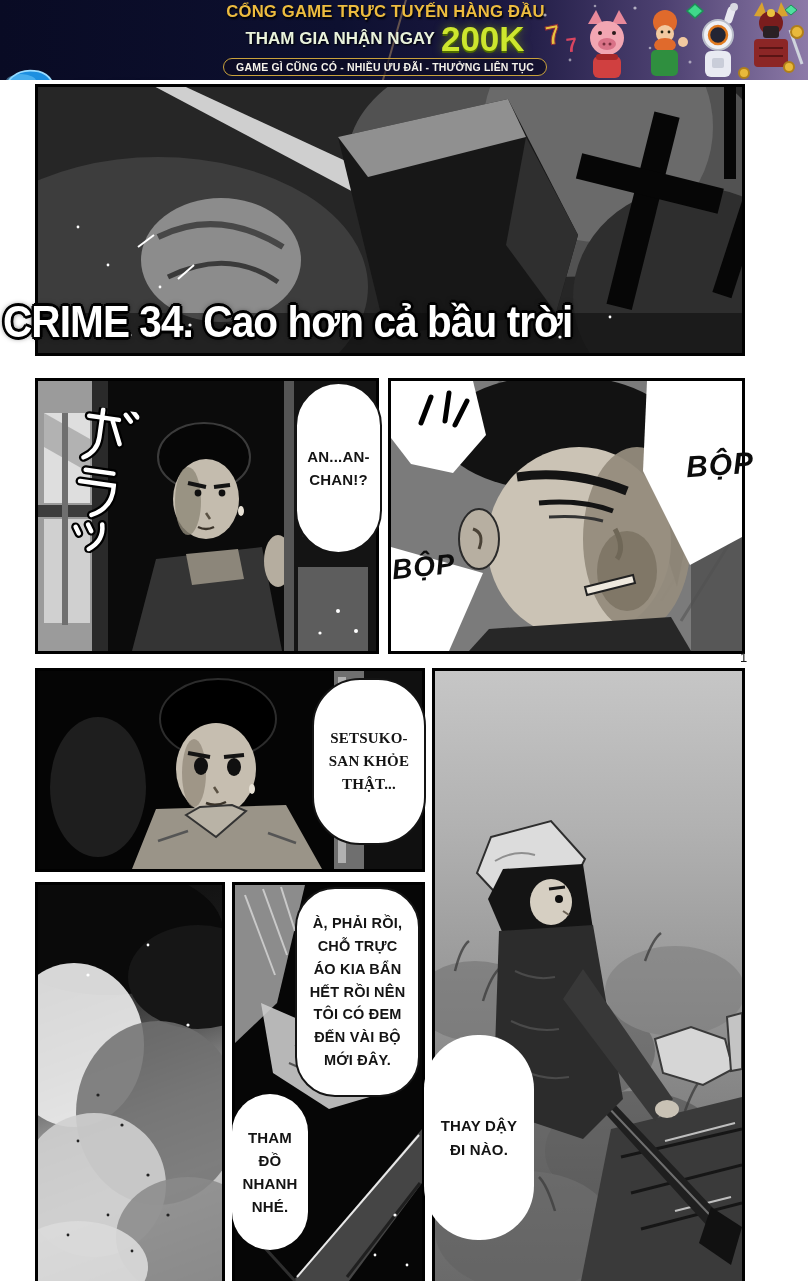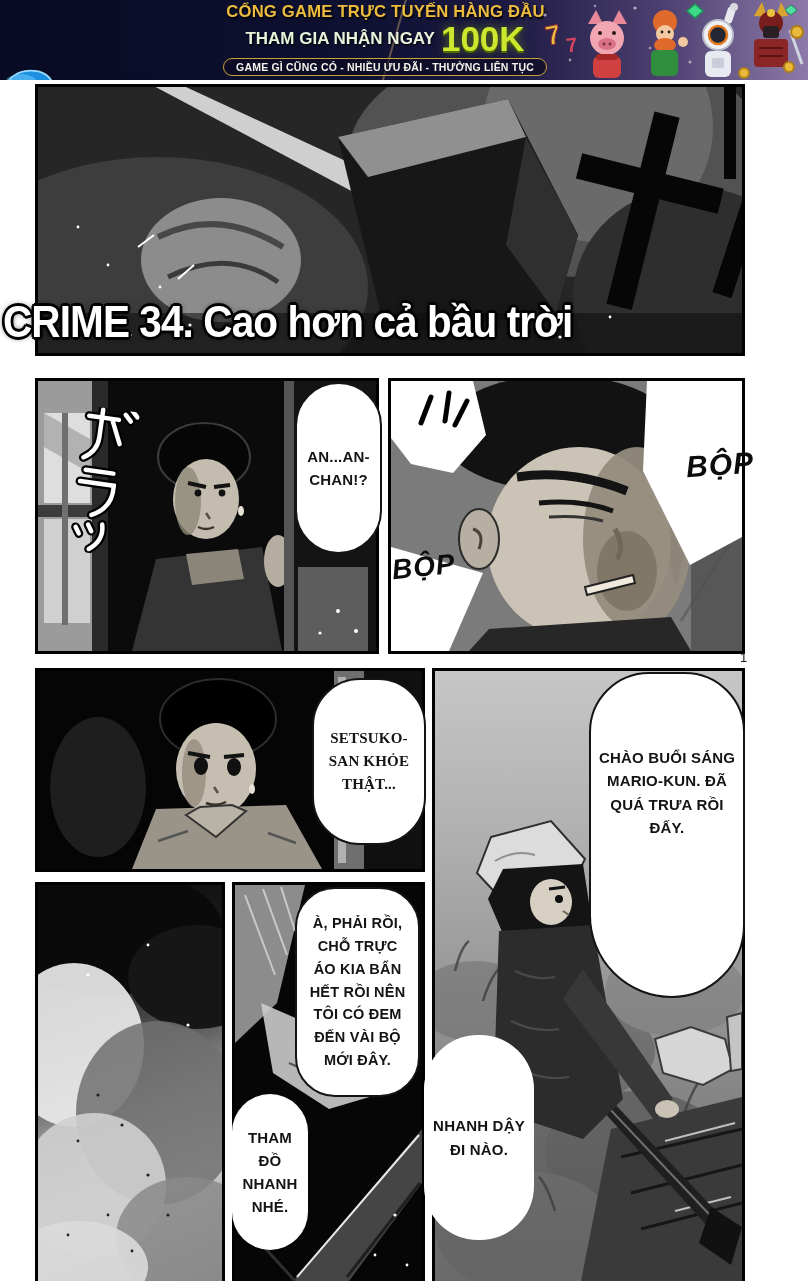--- a/index.html
+++ b/index.html
@@ -85,21 +85,21 @@
         <ellipse cx="24" cy="18" rx="18" ry="10" fill="#7fd4ff" opacity="0.45"></ellipse>
         <text x="14" y="45" font-size="32" font-weight="900" font-style="italic" fill="#ffffff">i9</text>
       </svg>
       <span class="bet">.BET</span>
     </div>
 
     <div class="banner-center">
       <div class="headline">CỔNG GAME TRỰC TUYẾN HÀNG ĐẦU</div>
       <div class="cta-line">
         <span class="cta-prefix">THAM GIA NHẬN NGAY</span>
-        <span class="cta-amount">100K</span>
+        <span class="cta-amount">200K</span>
       </div>
       <div class="pill">GAME GÌ CŨNG CÓ - NHIỀU ƯU ĐÃI - THƯỞNG LIÊN TỤC</div>
     </div>
 
     <svg class="mascots" width="268" height="80" viewBox="0 0 268 80">
       <circle cx="5" cy="15" r="1.6" fill="#fff" opacity=".6"></circle>
         <circle cx="30" cy="60" r="1.4" fill="#fff" opacity=".5"></circle>
       <circle cx="95" cy="8" r="1.6" fill="#fff" opacity=".6"></circle>
         <circle cx="150" cy="62" r="1.5" fill="#fff" opacity=".5"></circle>
       <circle cx="110" cy="48" r="1.3" fill="#fff" opacity=".5"></circle>
@@ -397,27 +397,22 @@
       <polygon points="148,298 238,428 220,450 128,328" fill="#383838"></polygon>
       <ellipse cx="232" cy="438" rx="12" ry="9" fill="#c9c2b5"></ellipse>
       <g stroke="#4a4a4a" stroke-width="2" fill="none">
         <path d="M80 300 q20 10 40 6"></path>
           <path d="M76 350 q24 12 48 8"></path>
           <path d="M90 400 q20 10 44 6"></path>
       </g>
     </svg>
   </div>
 
-  <div class="bubble b-greeting">
-    <div class="inner">CHÀO BUỔI SÁNG
-MARIO-KUN. ĐÃ
-QUÁ TRƯA RỒI ĐẤY.</div>
-  </div>
-
-  <div class="bubble b-wake">NHANH DẬY
+
+  <div class="bubble b-wake">THAY DẬY
 ĐI NÀO.</div>
 
   <div class="panel p6">
     <svg viewBox="0 0 184 396" preserveAspectRatio="none">
       <ellipse cx="70" cy="46" rx="115" ry="64" fill="#0a0a0a"></ellipse>
       <ellipse cx="160" cy="92" rx="70" ry="52" fill="#161616"></ellipse>
       <ellipse cx="36" cy="160" rx="70" ry="82" fill="#ededed" opacity=".9"></ellipse>
       <ellipse cx="120" cy="228" rx="82" ry="92" fill="#707070" opacity=".85"></ellipse>
       <ellipse cx="56" cy="300" rx="72" ry="72" fill="#cfcfcf" opacity=".9"></ellipse>
       <ellipse cx="150" cy="352" rx="72" ry="60" fill="#8a8a8a" opacity=".85"></ellipse>

